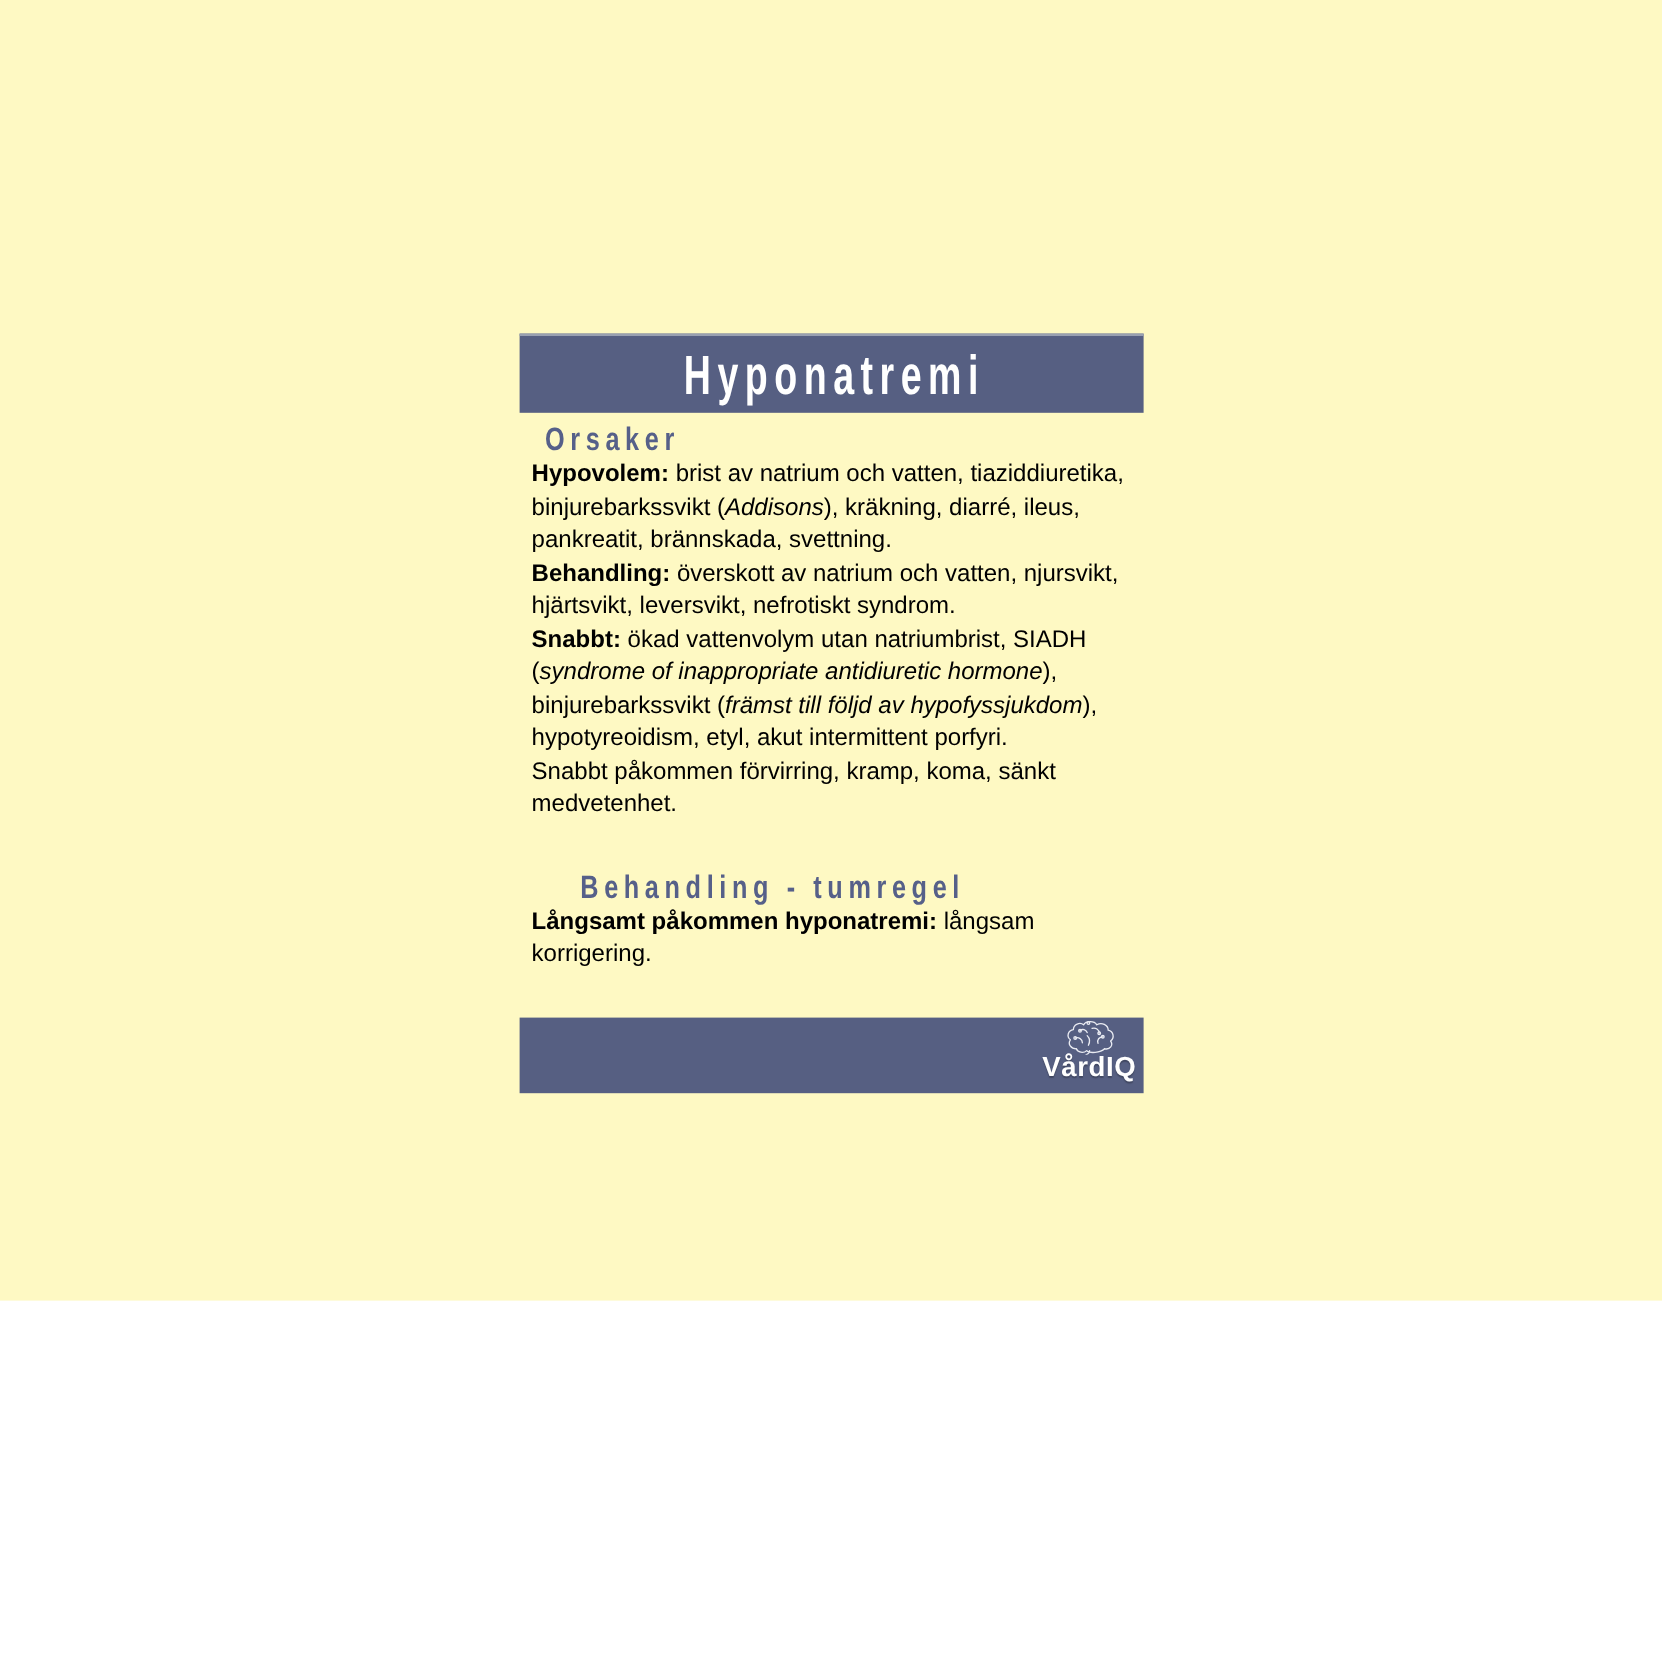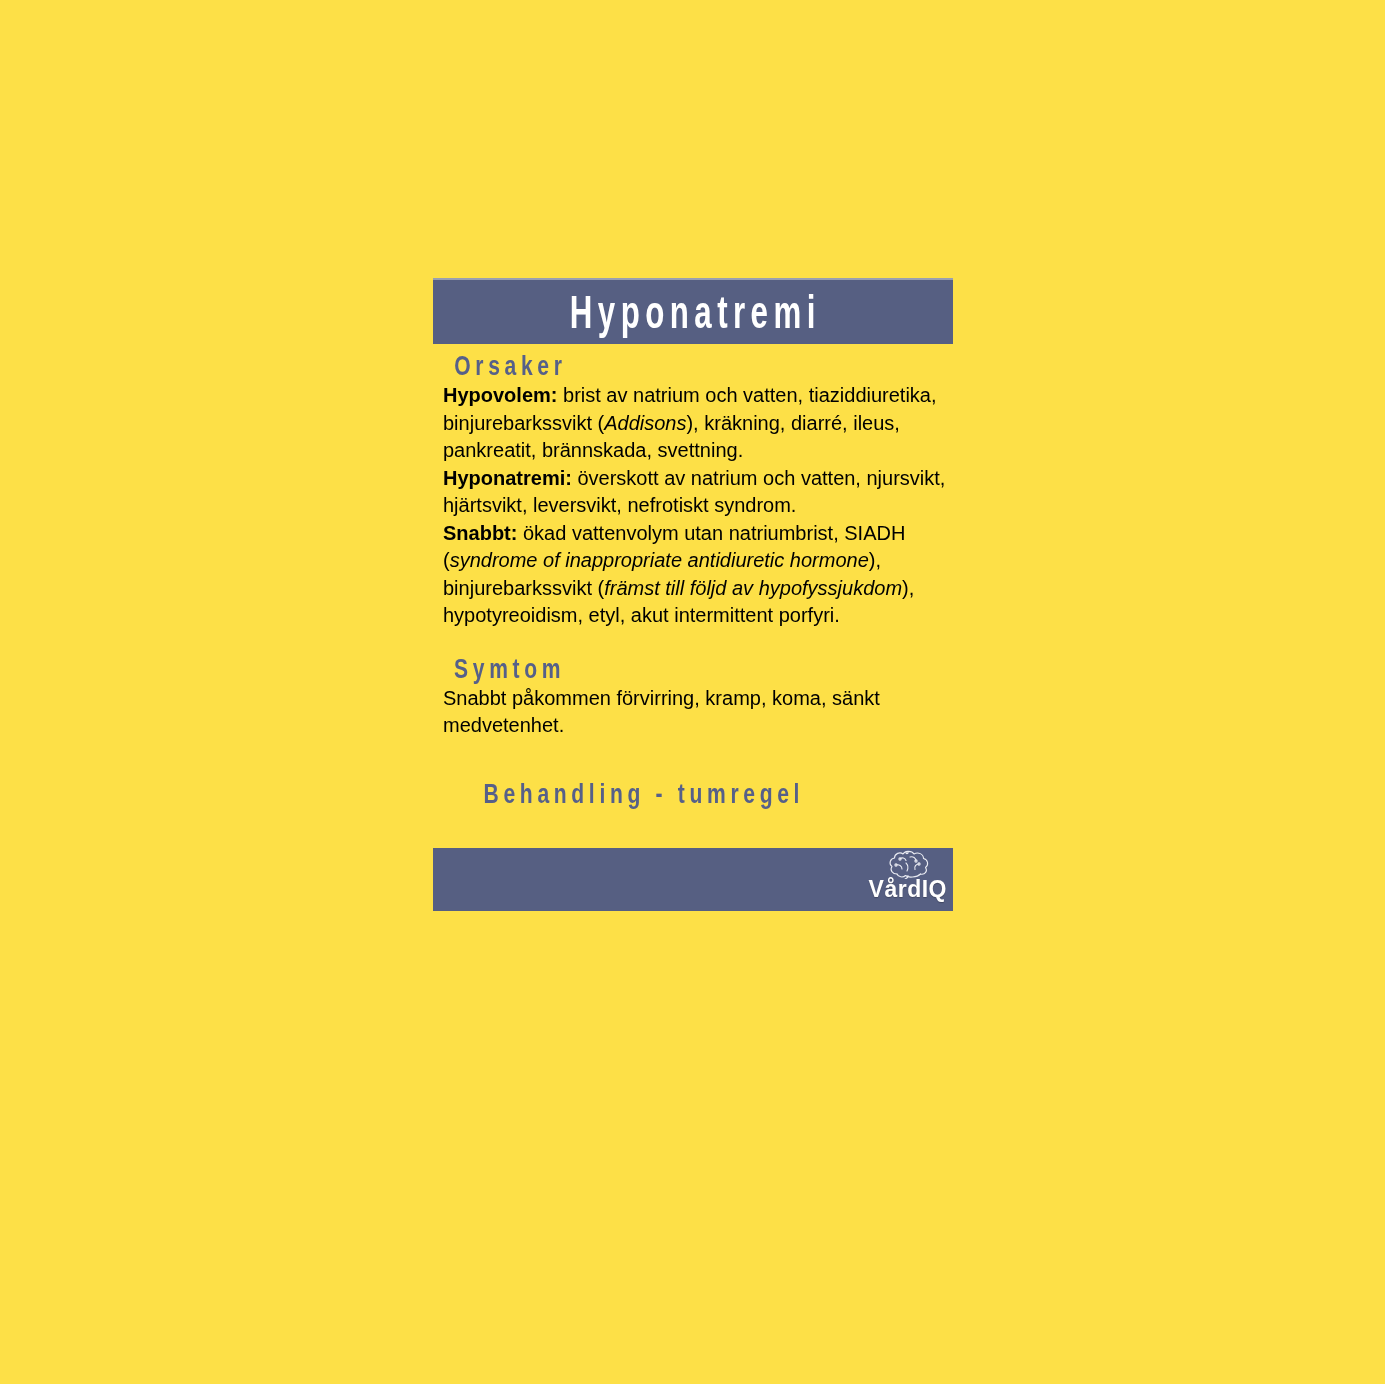--- a/index.html
+++ b/index.html
@@ -1,20 +1,20 @@
 <!DOCTYPE html>
 <html style="--bar: #565f82; --heading: #566089; --title: #ffffff; --body: #000000;"><head>
 <meta charset="utf-8">
 <style>
   html, body { margin: 0; padding: 0; background: #ffffff; }
   .canvas {
     position: relative;
     width: 1385px;
-    height: 1384px;
-    background: #fde047;
+    height: 1084px;
+    background: #fef9c3;
     overflow: hidden;
     font-family: "Liberation Sans", sans-serif;
   }
   .card {
     position: absolute;
     left: 433px;
     top: 278px;
     width: 520px;
   }
   .title-bar {
@@ -100,29 +100,29 @@
   <div class="card">
 
     <div class="title-bar">
       <span class="page-title">Hyponatremi</span>
     </div>
 
     <div id="sections">
         <div class="section-heading idx0"><span class="heading-text">Orsaker</span></div>
         <div class="section-body">
           <p><span class="seg-bold">Hypovolem:</span><span> brist av natrium och vatten, tiaziddiuretika, binjurebarkssvikt (</span><span class="seg-italic">Addisons</span><span>), kräkning, diarré, ileus, pankreatit, brännskada, svettning.</span></p>
-          <p><span class="seg-bold">Hyponatremi:</span><span> överskott av natrium och vatten, njursvikt, hjärtsvikt, leversvikt, nefrotiskt syndrom.</span></p>
+          <p><span class="seg-bold">Behandling:</span><span> överskott av natrium och vatten, njursvikt, hjärtsvikt, leversvikt, nefrotiskt syndrom.</span></p>
           <p><span class="seg-bold">Snabbt:</span><span> ökad vattenvolym utan natriumbrist, SIADH (</span><span class="seg-italic">syndrome of inappropriate antidiuretic hormone</span><span>), binjurebarkssvikt (</span><span class="seg-italic">främst till följd av hypofyssjukdom</span><span>), hypotyreoidism, etyl, akut intermittent porfyri.</span></p>
         </div>
-        <div class="section-heading idx1"><span class="heading-text">Symtom</span></div>
         <div class="section-body">
           <p><span>Snabbt påkommen förvirring, kramp, koma, sänkt medvetenhet.</span></p>
         </div>
         <div class="section-heading idx2"><span class="heading-text">Behandling - tumregel</span></div>
         <div class="section-body">
+          <p><span class="seg-bold">Långsamt påkommen hyponatremi:</span><span> långsam korrigering.</span></p>
         </div>
       </div>
 
     <div class="footer-bar">
       <div class="logo">
         <span>
           <svg width="44" height="30" viewBox="0 0 44 30" fill="none" stroke="#e9ebf2" stroke-width="1.1" stroke-linecap="round" stroke-linejoin="round">
             <path d="M11 25 C6.5 25 3.5 21 6 17.5 C2.5 15 4 9.5 8.5 9 C8.5 4.5 14 2.5 17 5 C19 1.5 26 1.5 28 5 C32 2.5 37.5 5 37.5 9.5 C42 10.5 43 16 39.5 18.5 C42 22 39 26 34.5 25"></path>
             <path d="M11 25 C12 28 17 29 19.5 26.5 C22 29 31 28.5 34.5 25"></path>
             <path d="M14 10 C16 8 19 9 20 11.5"></path>

